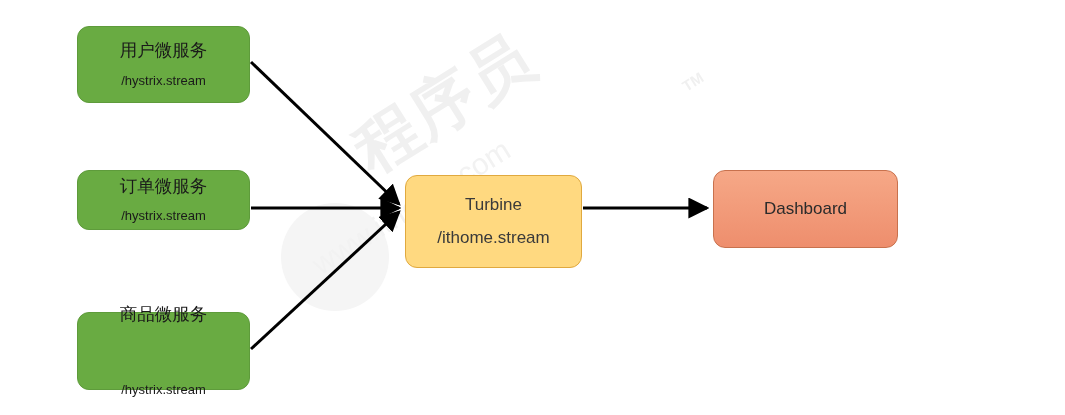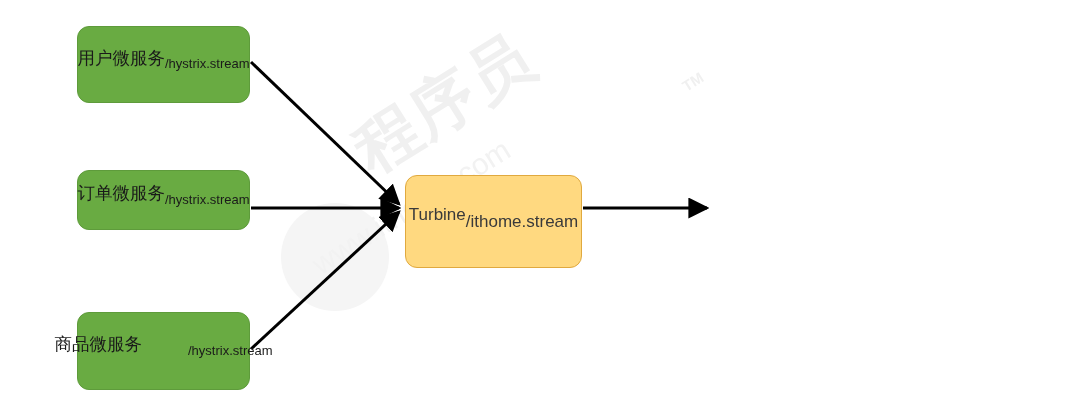--- a/index.html
+++ b/index.html
@@ -25,21 +25,21 @@
     height: 415px;
   }
   #watermark-layer { z-index: 1; }
   #edges-layer    { z-index: 2; }
   #nodes-layer    { z-index: 3; }
 
   .node {
     position: absolute;
     box-sizing: border-box;
     display: flex;
-    flex-direction: row;
+    flex-direction: column;
     align-items: center;
     justify-content: center;
     border-radius: 12px;
     text-align: center;
     line-height: 1.15;
   }
   .node .line1,
   .node .line2 {
     display: block;
     white-space: nowrap;
@@ -153,15 +153,18 @@
     <div class="node node-service" style="left:77px; top:312px; width:173px; height:78px;gap:46px;">
       <span class="line1">商品微服务</span>
       <span class="line2">/hystrix.stream</span>
     </div>
 
     <div class="node node-turbine" style="left:405px; top:175px; width:177px; height:93px;">
       <span class="line1">Turbine</span>
       <span class="line2">/ithome.stream</span>
     </div>
 
+    <div class="node node-dashboard" style="left:713px; top:170px; width:185px; height:78px;">
+      <span class="line1">Dashboard</span>
+    </div>
 
   </div>
 </div>
 
 </body></html>

